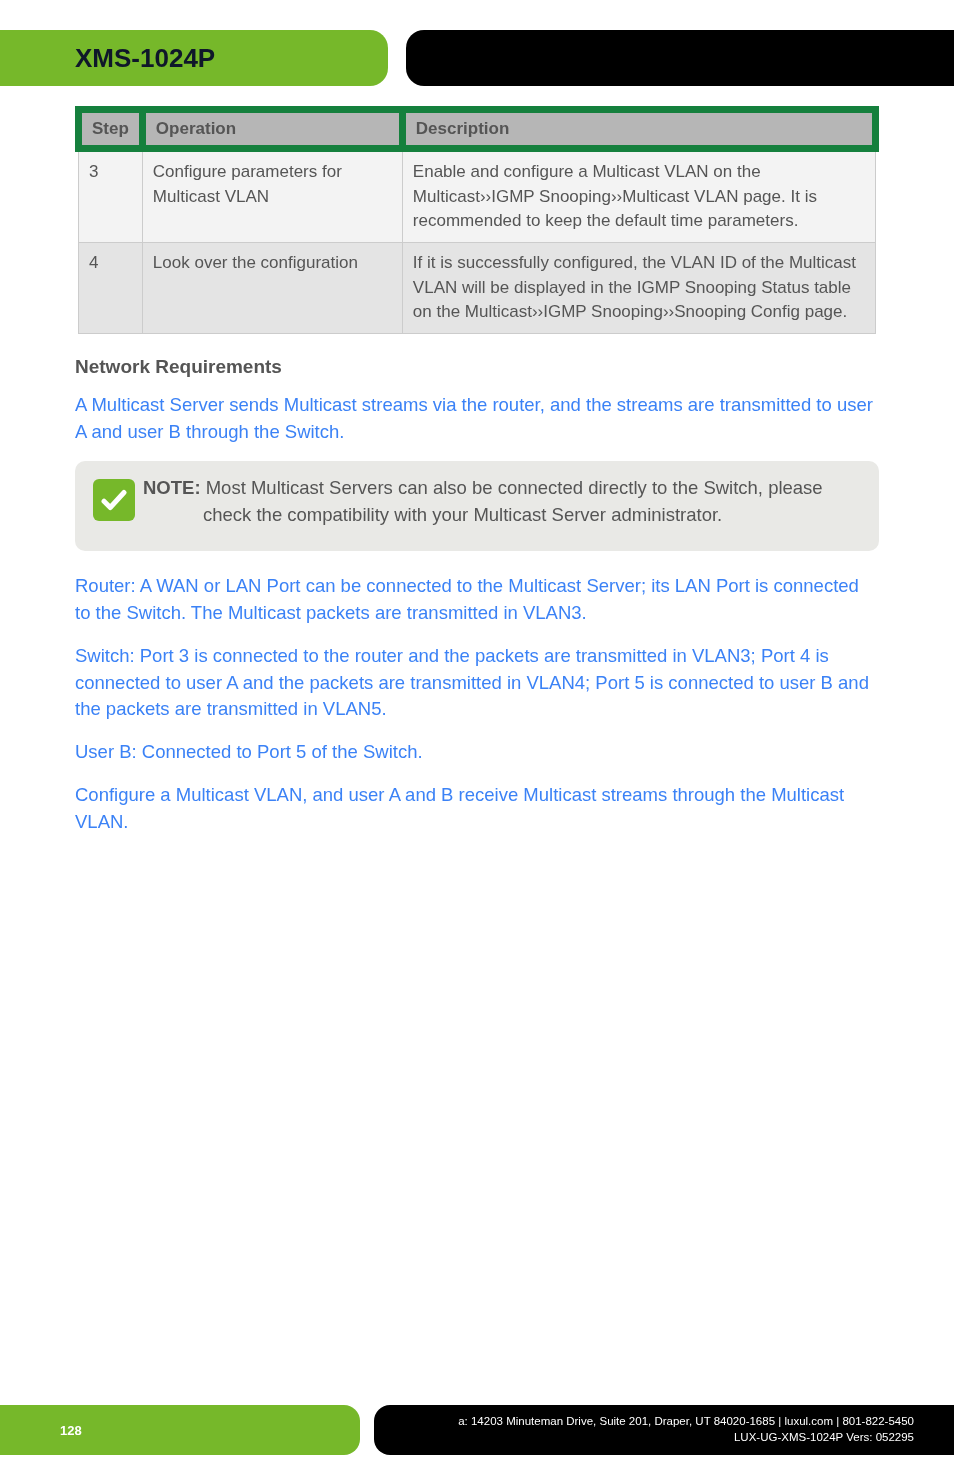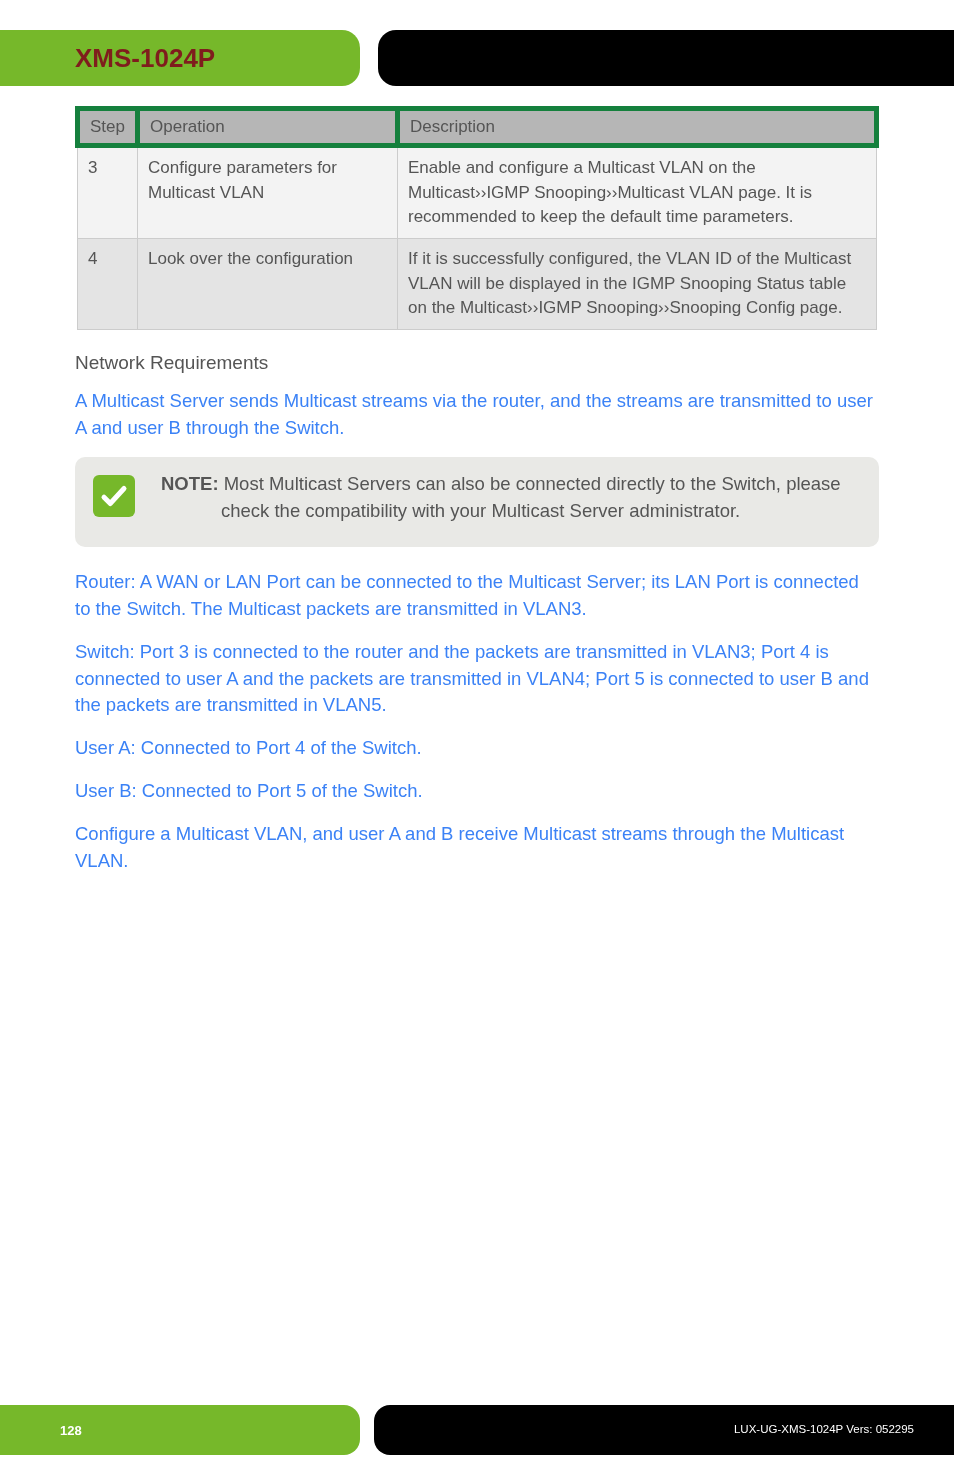--- a/index.html
+++ b/index.html
@@ -12,29 +12,29 @@
     color: #4a4a4a;
   }
   .header-bar {
     display: flex;
     margin: 30px 0 20px 0;
     height: 56px;
     align-items: stretch;
   }
   .header-green {
     background: #76b82a;
-    color: #7f1d1d;
+    color: #0f172a;
     font-weight: 800;
     font-size: 26px;
     display: flex;
     align-items: center;
     padding: 0 30px 0 75px;
     border-top-right-radius: 18px;
     border-bottom-right-radius: 18px;
-    width: 360px;
+    width: 388px;
   }
   .header-black {
     background: #000;
     flex: 1;
     border-top-left-radius: 18px;
     border-bottom-left-radius: 18px;
     margin-left: 18px;
   }
   .content {
     padding: 0 75px;
@@ -43,60 +43,60 @@
     width: 100%;
     border-collapse: collapse;
     margin-bottom: 22px;
     font-size: 17px;
   }
   table.steps th {
     background: #b6b6b6;
     color: #555;
     text-align: left;
     padding: 6px 10px;
-    font-weight: 400;
-    border: 5px solid #15803d;
+    font-weight: 700;
+    border: 7px solid #15803d;
   }
   table.steps th.step-col { width: 60px; }
   table.steps th.op-col { width: 260px; }
   table.steps td {
     padding: 8px 10px;
     vertical-align: top;
     border: 1px solid #ccc;
     color: #555;
     line-height: 1.45;
   }
   table.steps tr.row-a td { background: #f3f3f3; }
   table.steps tr.row-b td { background: #e4e4e4; }
   h2.section-title {
     font-size: 24px;
     font-weight: 700;
     color: #555;
     margin-top: 8px;
   }
   h3.subsection {
     font-size: 19px;
-    font-weight: 400;
+    font-weight: 700;
     color: #555;
     margin-top: 4px;
     margin-bottom: 14px;
   }
   p.body {
     font-size: 18.5px;
     line-height: 1.45;
     color: #3b82f6;
     margin-bottom: 16px;
   }
   .note-box {
     background: #e9e9e6;
     border-radius: 10px;
     padding: 14px 18px 22px 18px;
     display: flex;
     align-items: flex-start;
-    gap: 26px;
+    gap: 8px;
     margin: 10px 0 22px 0;
   }
   .note-icon {
     width: 42px;
     height: 42px;
     background: #76b82a;
     border-radius: 6px;
     flex-shrink: 0;
     display: flex;
     align-items: center;
@@ -205,30 +205,28 @@
       <span class="note-body-indent">
         <span class="note-label">NOTE:</span><span> Most Multicast Servers can also be connected directly to the Switch, please check the compatibility with your Multicast Server administrator.</span>
       </span>
     </div>
   </div>
 
   <p class="body">Router: A WAN or LAN Port can be connected to the Multicast Server; its LAN Port is connected to the Switch. The Multicast packets are transmitted in VLAN3.</p>
   <p class="body">Switch: Port 3 is connected to the router and the packets are transmitted in VLAN3; Port 4 is connected to user A and the packets are transmitted in VLAN4; Port 5 is connected to user B and the packets are transmitted in VLAN5.</p>
 
   <p class="body">
-    <strong>User A:</strong><span> Connected to Port 4 of the Switch.</span>
-  </p>
-  <p class="body">
     <strong>User B:</strong><span> Connected to Port 5 of the Switch.</span>
   </p>
 
   <p class="body">Configure a Multicast VLAN, and user A and B receive Multicast streams through the Multicast VLAN.</p>
 
 </div>
 
 <div class="footer-bar">
   <div class="footer-green">
     <span>128</span>
   </div>
   <div class="footer-black">
+    <span>a: 14203 Minuteman Drive, Suite 201, Draper, UT 84020-1685 | luxul.com | 801-822-5450</span>
     <span>LUX-UG-XMS-1024P  Vers: 052295</span>
   </div>
 </div>
 
 </body></html>

